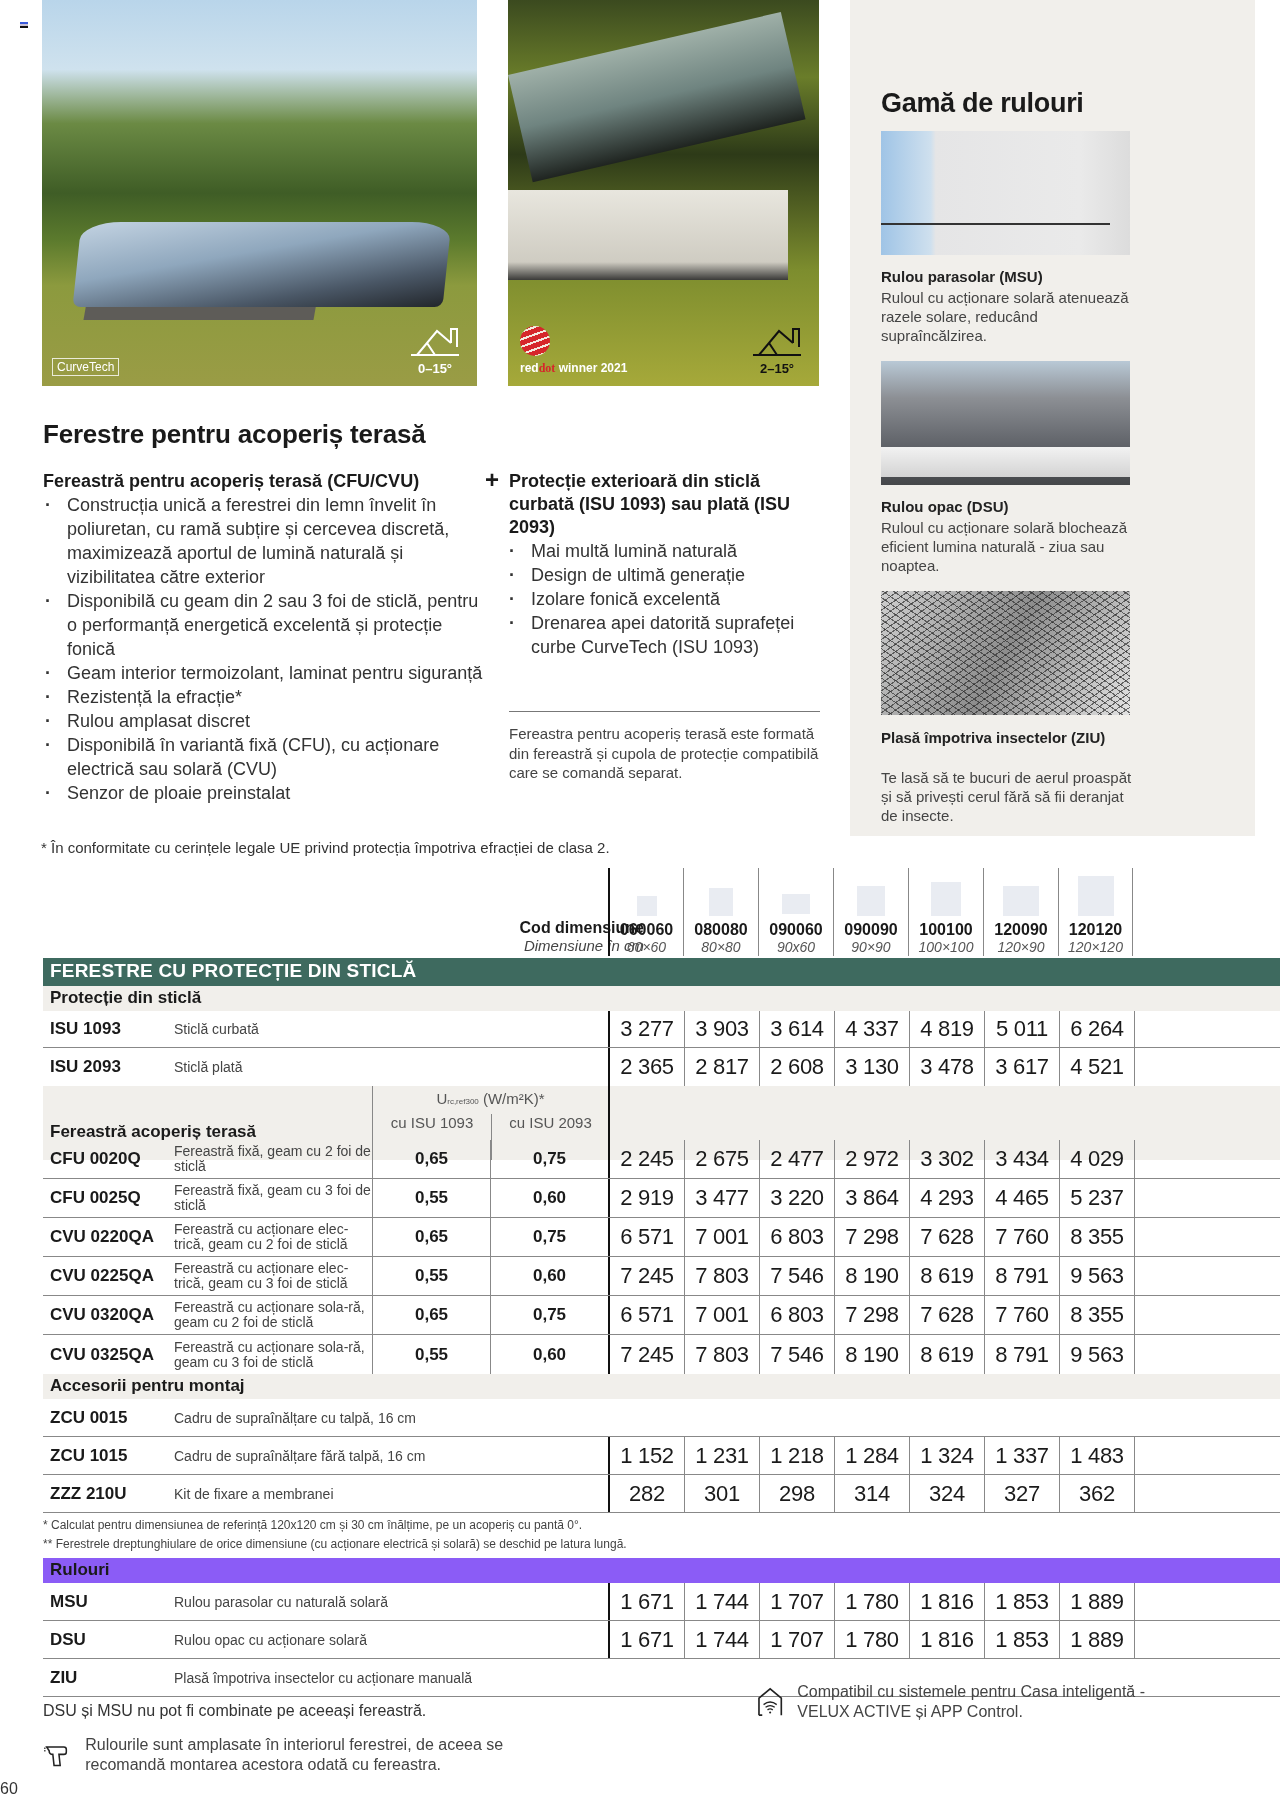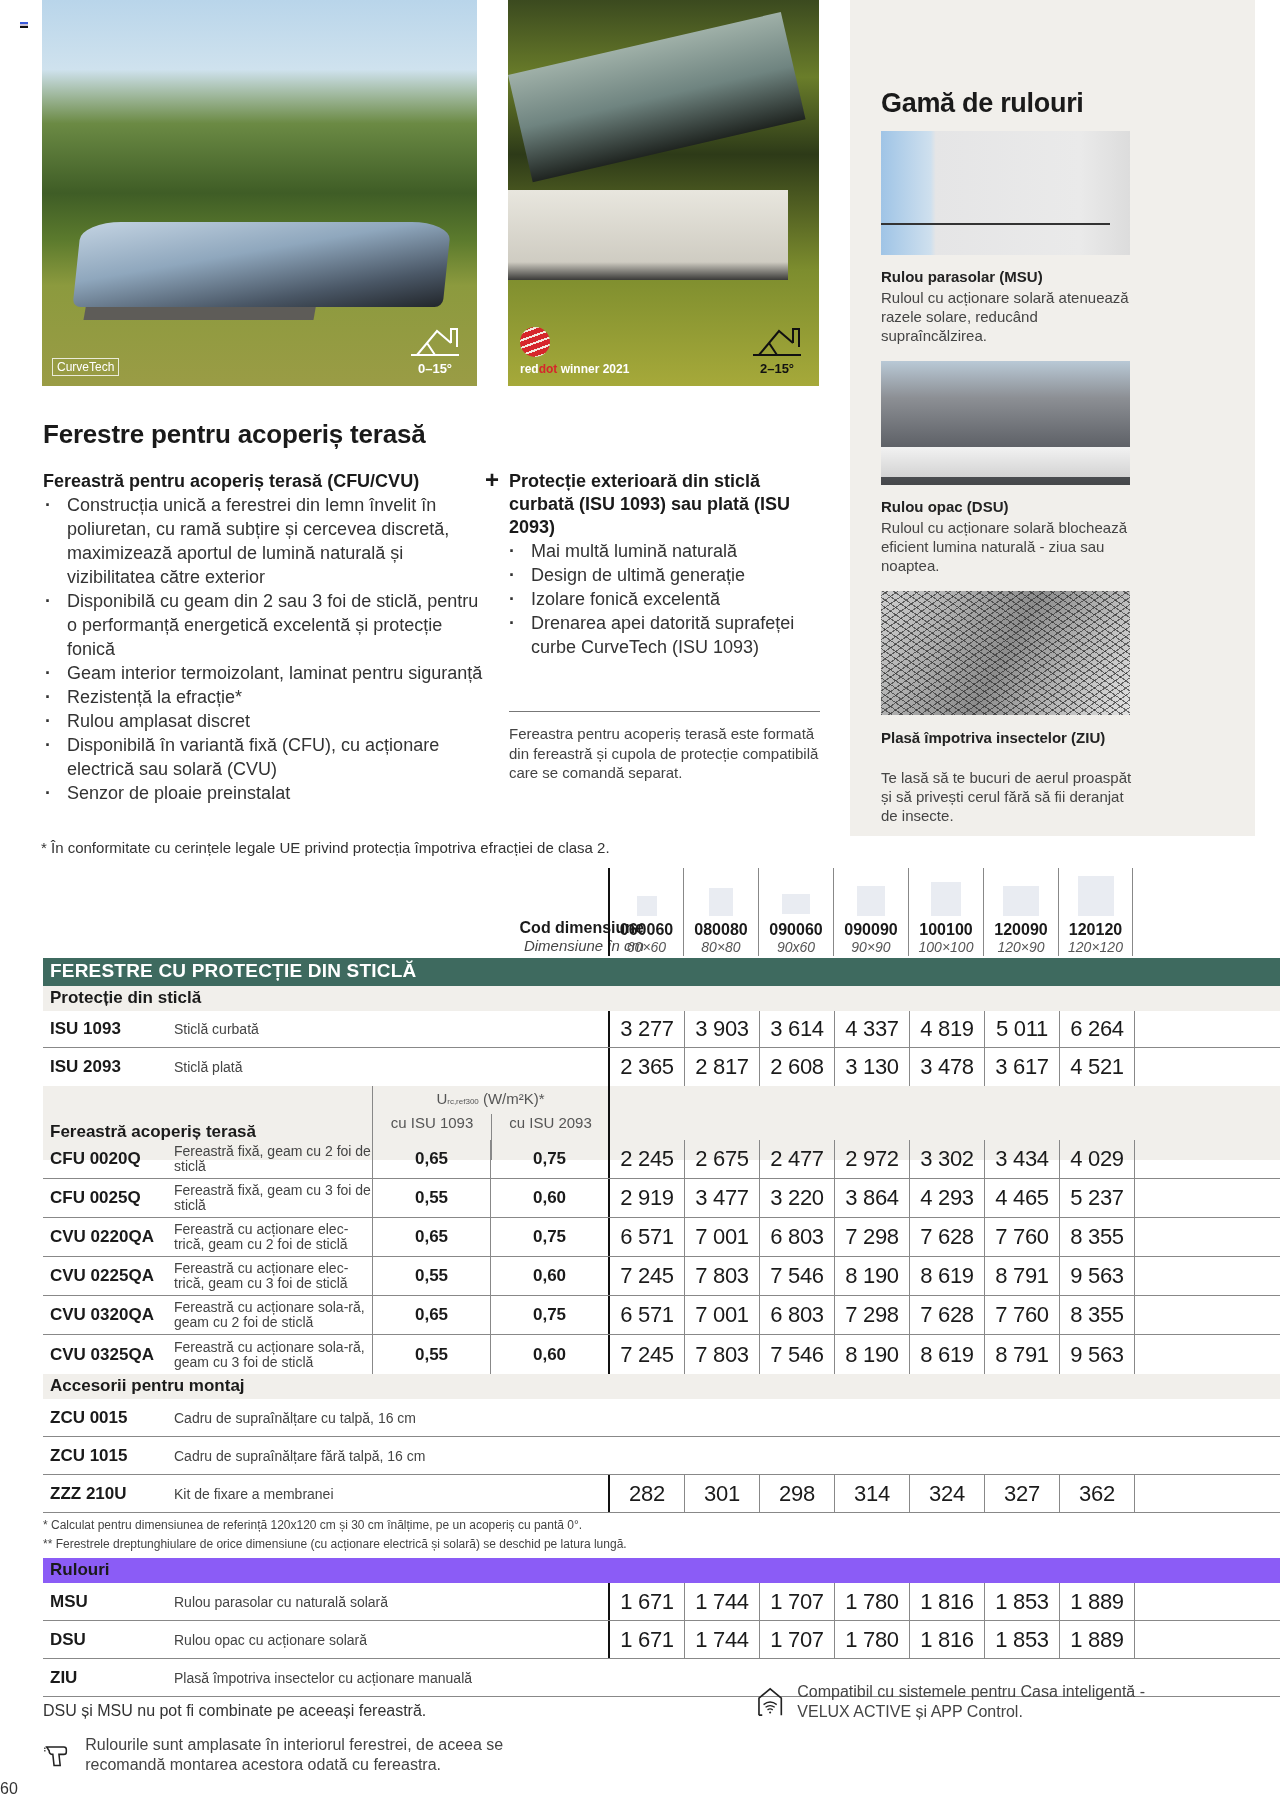--- a/index.html
+++ b/index.html
@@ -23,21 +23,21 @@
     background: linear-gradient(180deg, #9fb0a8 0%, #6f8480 50%, #1f2420 100%); transform: rotate(-13deg); transform-origin: left top; }
   .skylight2-frame { position: absolute; left: 0; top: 190px; width: 280px; height: 90px;
     background: linear-gradient(180deg, #e8e6de 0%, #cfccc2 80%, #3a3a38 100%); }
   .badge-label { position: absolute; color: #fff; font-size: 13px; font-weight: bold; }
   .curvetech { left: 10px; bottom: 10px; border: 1px solid rgba(255,255,255,0.8); padding: 1px 4px; font-weight: normal; font-size: 12px; }
   .slope { right: 16px; bottom: 10px; text-align: center; }
   .slope svg { display: block; margin: 0 auto 2px; }
   .reddot { left: 12px; bottom: 10px; font-size: 12px; color: #fff; }
   .reddot .dot { display: block; width: 30px; height: 30px; border-radius: 50%;
     background: repeating-linear-gradient(160deg, #d6262b 0 5px, #f4e9e0 5px 7px); margin-bottom: 5px; }
-  .reddot b { color: #d6262b; }
+  .reddot b { color: #d6262b; font-family: Liberation Serif, serif; }
 
   
   .rpanel { position: absolute; left: 850px; top: 0; width: 405px; height: 836px; background: #f1efeb; }
   .rpanel h2 { position: absolute; left: 31px; top: 88px; font-size: 27px; font-weight: bold; letter-spacing: -0.3px; }
   .roll-img { position: absolute; left: 31px; width: 249px; height: 124px; }
   .roll1 { top: 131px; background: linear-gradient(90deg, #9fc4e6 0%, #cfe0ee 20%, #e5e5e6 22%, #eaeaea 80%, #dcdcdc 100%); }
   .roll1::after { content: ""; position: absolute; left: 0; right: 20px; top: 92px; height: 2px; background: #333; }
   .roll2 { top: 361px; background: linear-gradient(180deg, #b9c9d6 0%, #8c8f94 30%, #5d6066 70%, #45474a 100%); }
   .roll2::after { content: ""; position: absolute; left: 0; right: 0; top: 86px; height: 30px; background: linear-gradient(180deg, #f2f2f2, #d3d3d3); }
   .roll3 { top: 591px;
@@ -357,20 +357,29 @@
   </div>
 
   <div class="band band-sub" style="top:506px">Accesorii pentru montaj</div>
   <div class="row" style="top:531px;height:38px">
     <span class="code">ZCU 0015</span>
       <span class="desc wide">Cadru de supraînălțare cu talpă, 16 cm</span>
   </div>
   <div class="row" style="top:569px;height:38px">
     <span class="code">ZCU 1015</span>
       <span class="desc wide">Cadru de supraînălțare fără talpă, 16 cm</span>
+    <div class="prices">
+        <span>1 152</span>
+        <span>1 231</span>
+        <span>1 218</span>
+        <span>1 284</span>
+        <span>1 324</span>
+        <span>1 337</span>
+        <span>1 483</span>
+      </div>
   </div>
   <div class="row" style="top:607px;height:38px">
     <span class="code">ZZZ 210U</span>
       <span class="desc wide">Kit de fixare a membranei</span>
     <div class="prices">
         <span>282</span>
         <span>301</span>
         <span>298</span>
         <span>314</span>
         <span>324</span>

